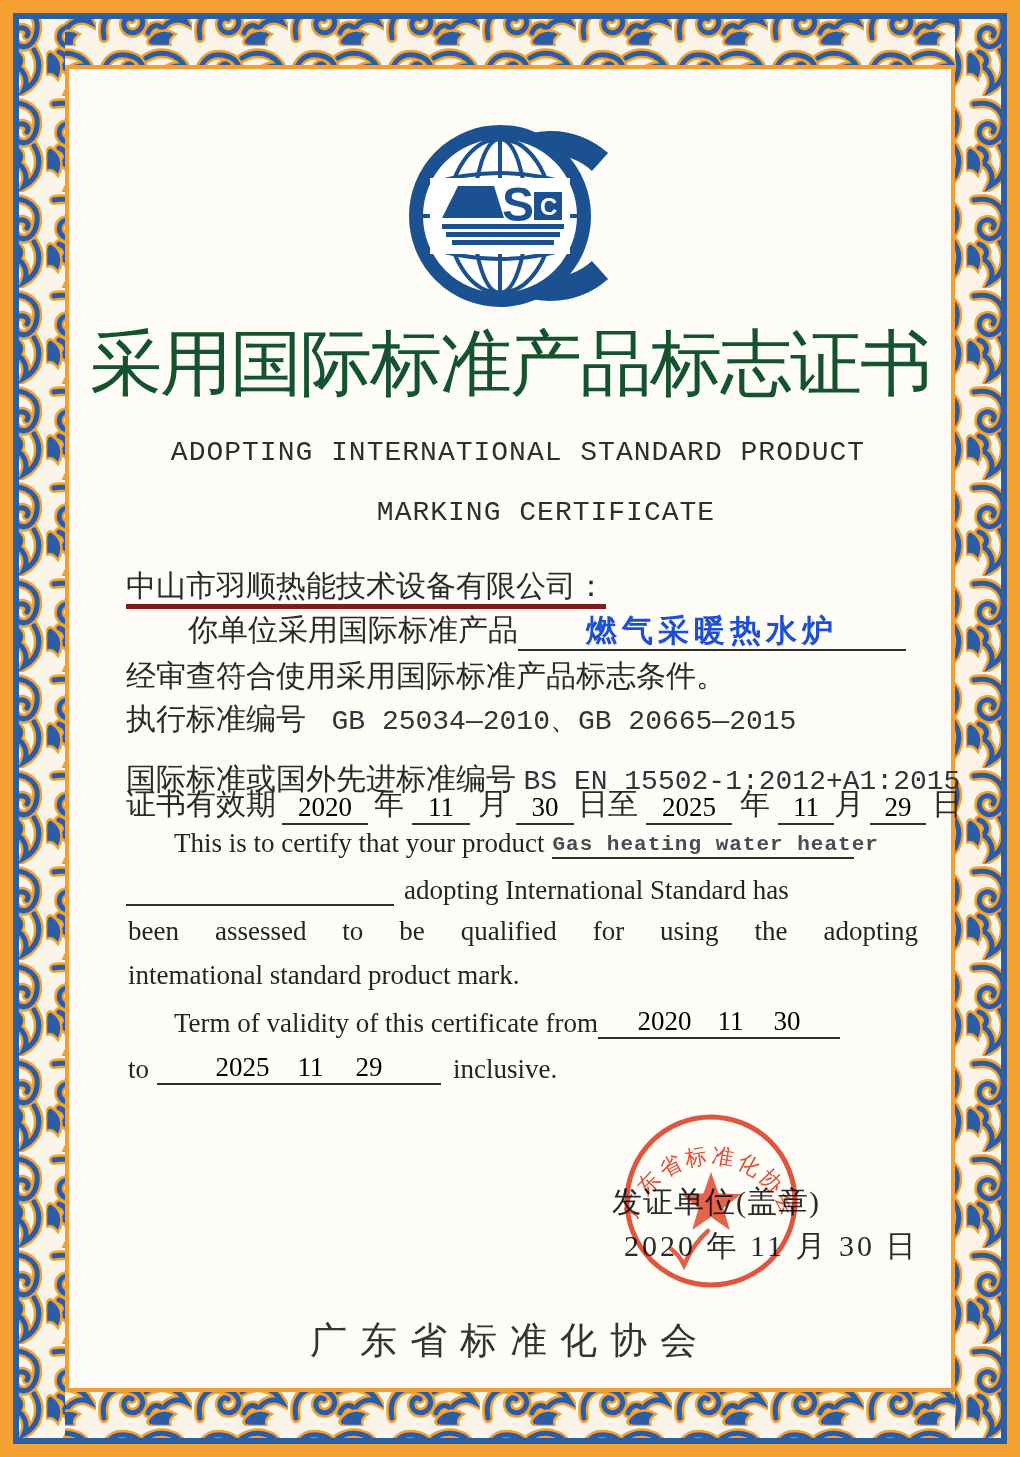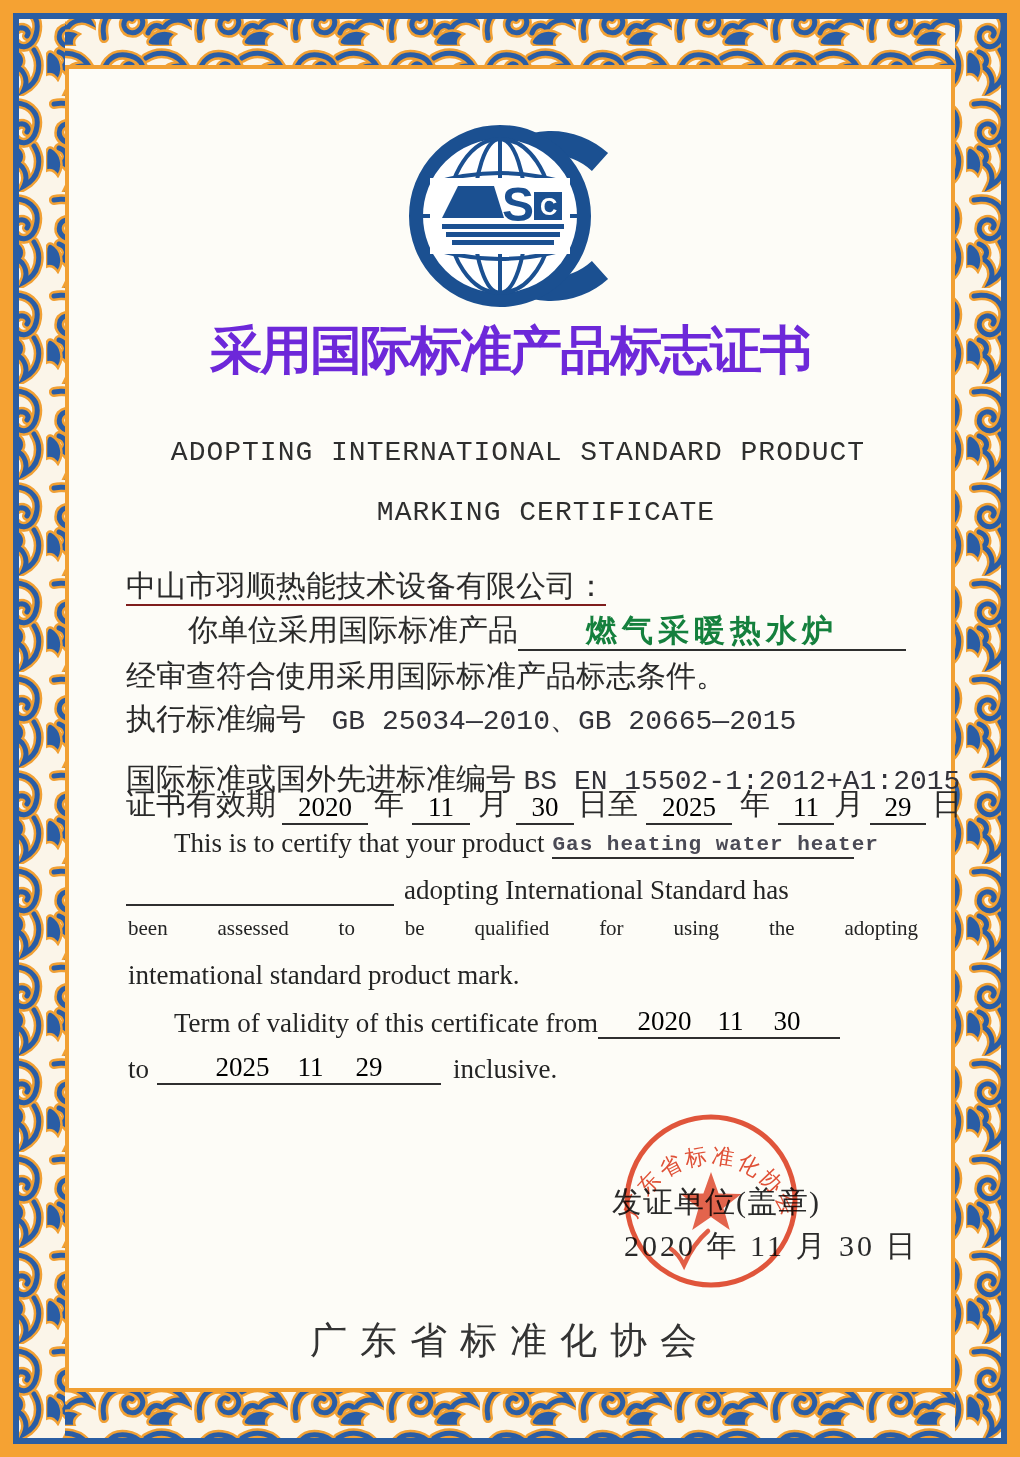--- a/index.html
+++ b/index.html
@@ -11,38 +11,38 @@
   .abs{position:absolute;}
   .border-svg{position:absolute;left:0;top:0;z-index:0;}
   .content{position:absolute;inset:0;z-index:1;}
 
   .logo-svg{position:absolute;left:402px;top:110px;}
 
   .cert-no{left:646px;top:260px;font-size:27px;letter-spacing:1px;white-space:nowrap;}
   .cert-no .val{font-weight:500;}
 
   .zh-title{left:40px;top:316px;width:940px;text-align:center;
-    font-size:52px;letter-spacing:-2px;font-weight:700;white-space:nowrap;color:#6d28d9;}
+    font-size:72px;letter-spacing:-2px;font-weight:400;white-space:nowrap;color:#14532d;}
   .en-title{left:8px;width:1020px;text-align:center;
     font-family:"Liberation Mono",monospace;font-size:28px;font-weight:500;
     letter-spacing:1px;white-space:nowrap;color:#2e2e2e;}
   .en-title.t1{top:437px;}
   .en-title.t2{top:497px;padding-left:28px;}
 
   .zh-line{left:126px;font-size:30px;white-space:nowrap;}
-  .u{border-bottom:2px solid #7f1d1d;padding-bottom:2px;}
+  .u{border-bottom:5px solid #7f1d1d;padding-bottom:2px;}
   .field{display:inline-block;border-bottom:2px solid #2f2f2f;
     text-align:center;vertical-align:bottom;line-height:1.15;}
   .filled-zh{font-family:"Liberation Sans",sans-serif;font-weight:bold;
-    font-size:31px;letter-spacing:5px;color:#15803d;}
+    font-size:31px;letter-spacing:5px;color:#1d4ed8;}
   .std-num{font-family:"Liberation Mono",monospace;font-size:28px;color:#33333b;}
   .num{font-family:"Liberation Serif",serif;color:#000000;font-size:27px;}
 
   .eng{left:126px;font-size:27px;white-space:nowrap;color:#242424;}
-  .eng-just{left:128px;width:790px;font-size:21px;color:#242424;
+  .eng-just{left:128px;width:790px;font-size:27px;color:#242424;
     text-align:justify;text-align-last:justify;white-space:normal;}
   .mono-val{font-family:"Liberation Mono",monospace;font-weight:bold;
     font-size:21px;color:#4a4a55;letter-spacing:1px;}
 
   .indent1{padding-left:62px;}
   .indent2{padding-left:48px;}
 
   .issue-line{left:612px;top:1182px;font-size:30px;letter-spacing:1px;white-space:nowrap;}
   .date-line{left:624px;top:1226px;font-size:30px;letter-spacing:3px;white-space:nowrap;}
   .org-line{left:0;top:1316px;width:1020px;text-align:center;

